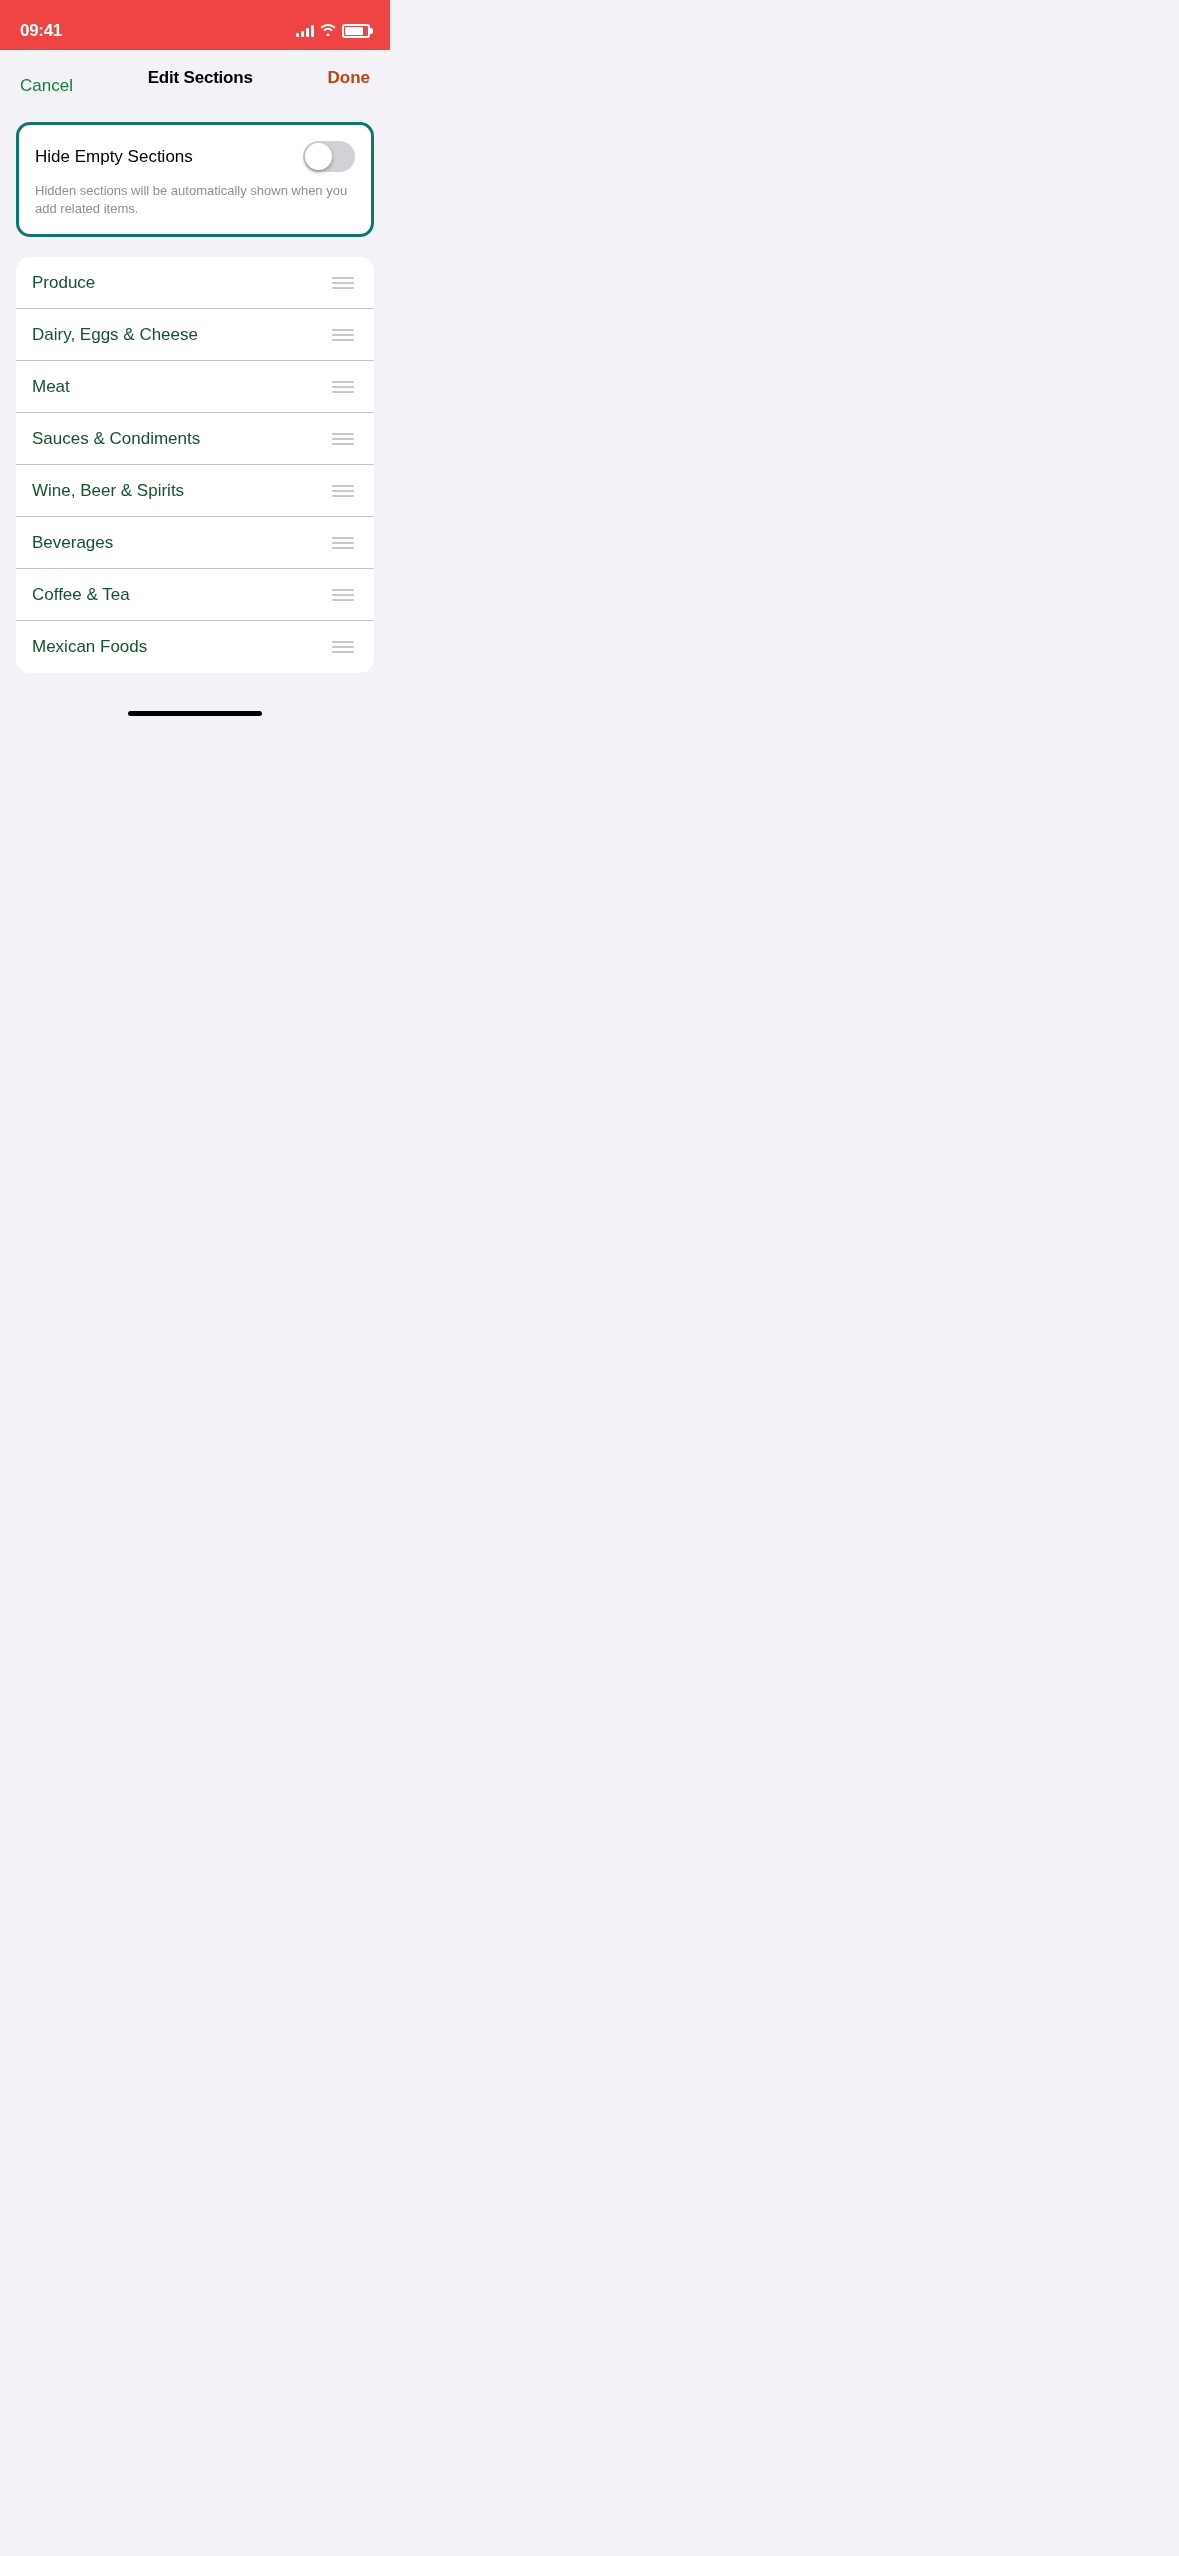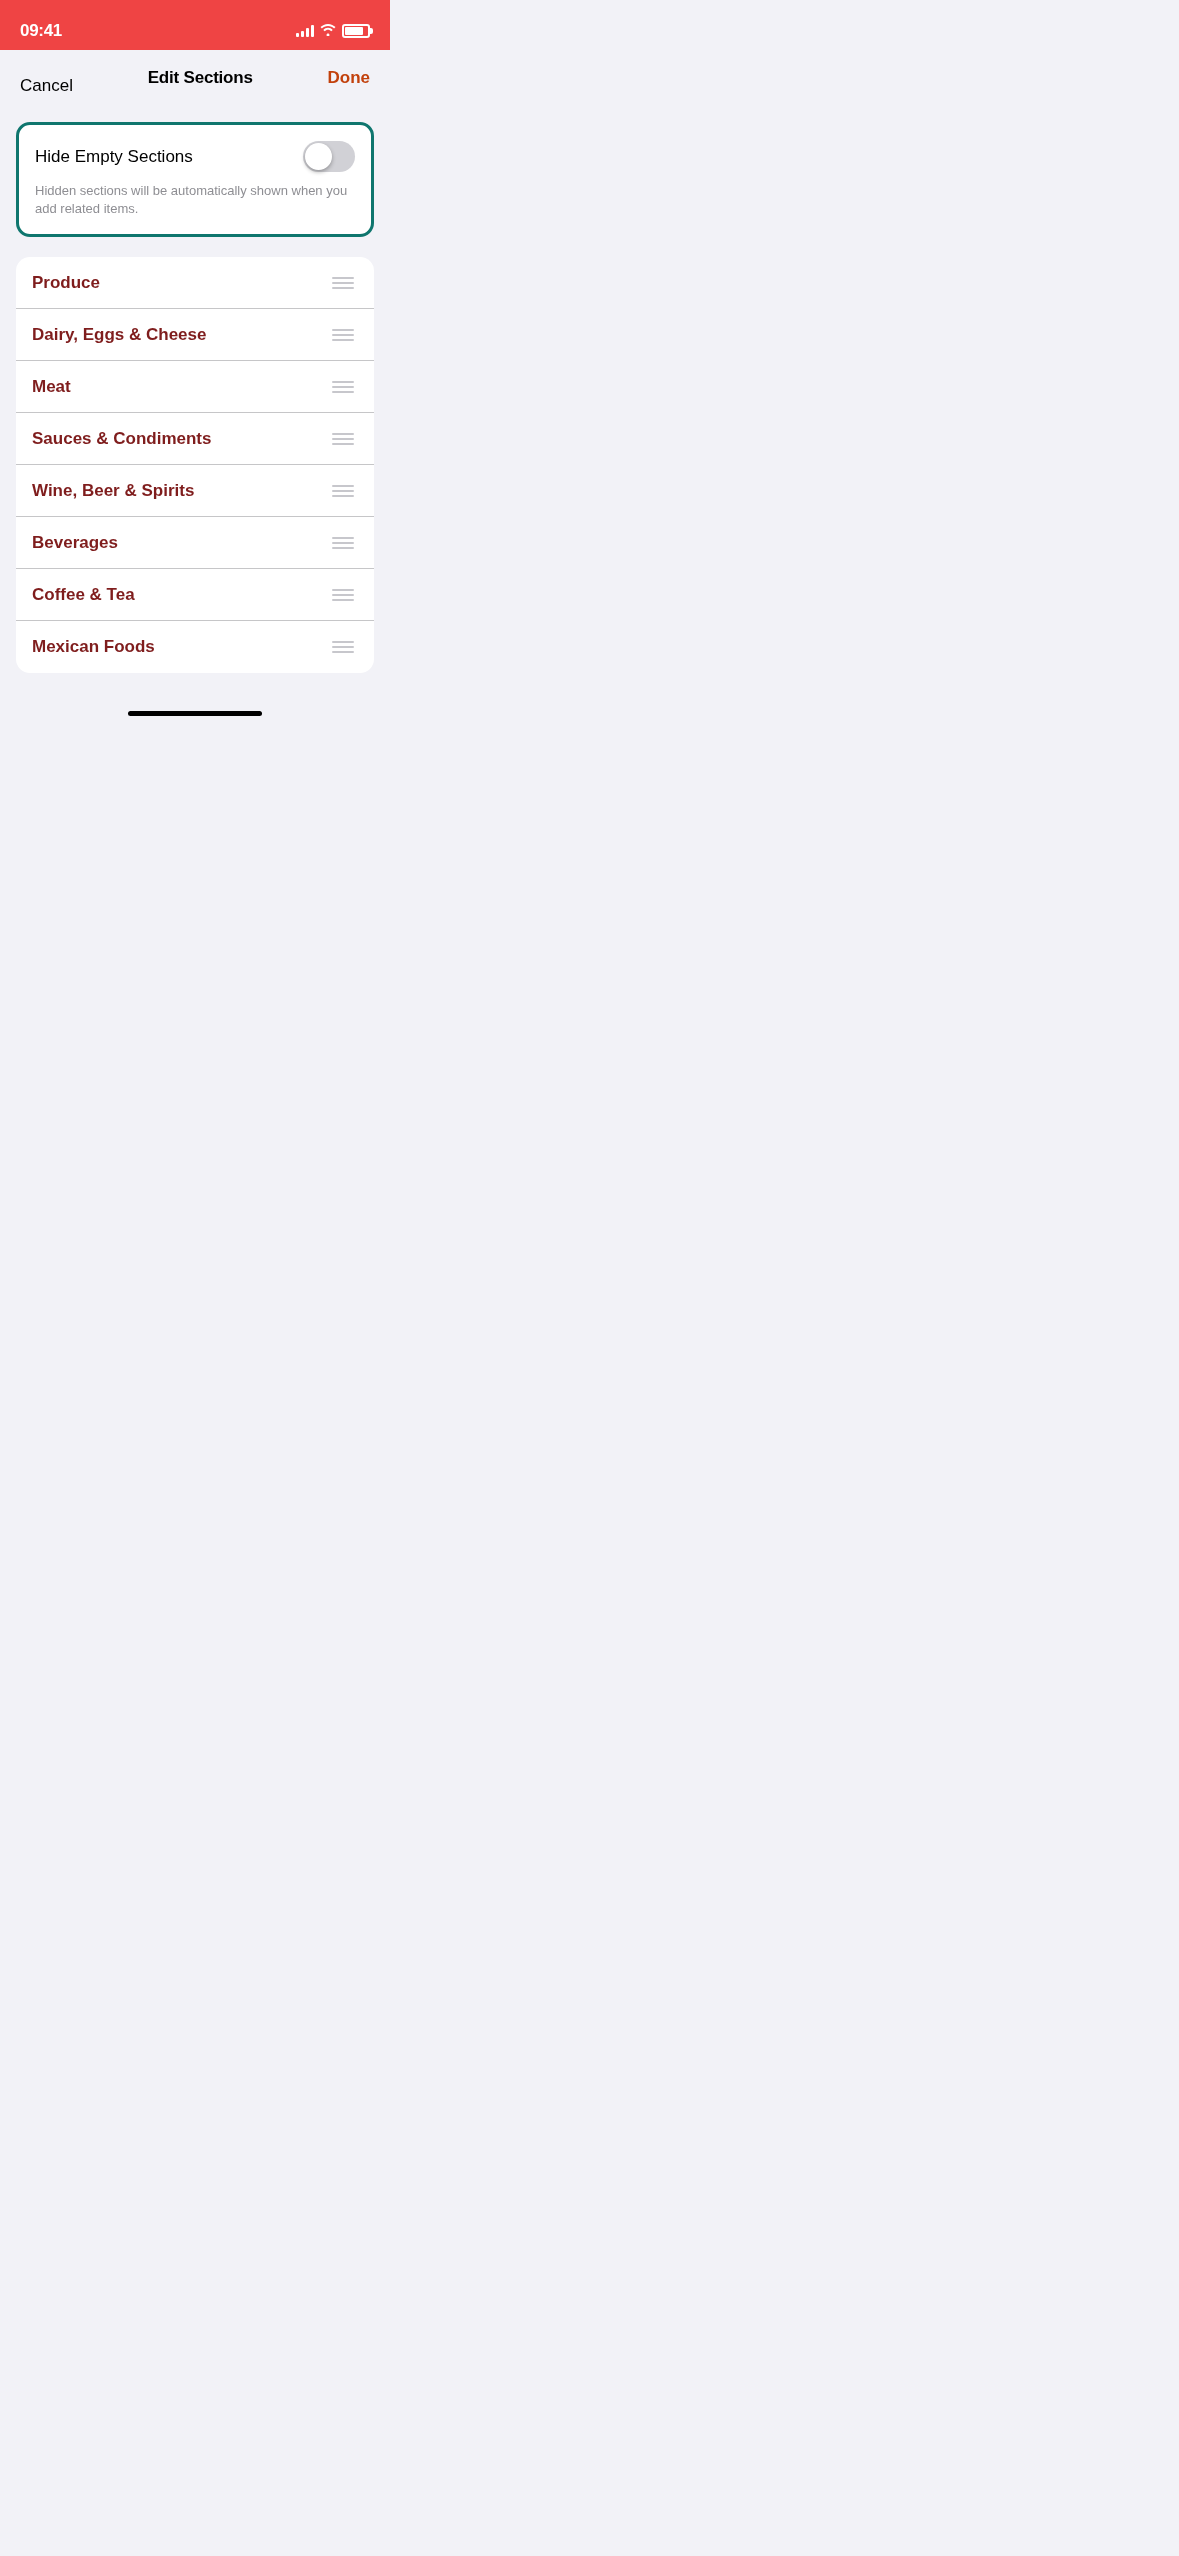--- a/index.html
+++ b/index.html
@@ -93,21 +93,21 @@
       background: #f2f2f7;
       height: 56px;
       display: flex;
       align-items: center;
       justify-content: space-between;
       padding: 0 20px;
       border-bottom: none;
     }
 
     .nav-cancel {
-      color: #000000;
+      color: #15803d;
       font-size: 17px;
       font-weight: 400;
       cursor: pointer;
       margin-top: 16px;
     }
 
     .nav-title {
       color: #000;
       font-size: 17px;
       font-weight: 700;
@@ -196,22 +196,22 @@
     .section-row:last-child {
       border-bottom: none;
     }
 
     .section-text {
       flex: 1;
     }
 
     .section-name {
       font-size: 17px;
-      font-weight: 700;
-      color: #7f1d1d;
+      font-weight: 400;
+      color: #14532d;
       line-height: 1.3;
     }
 
     .section-subtitle {
       font-size: 13px;
       color: #8e8e93;
       margin-top: 2px;
     }
 
     .section-subtitle strong {

